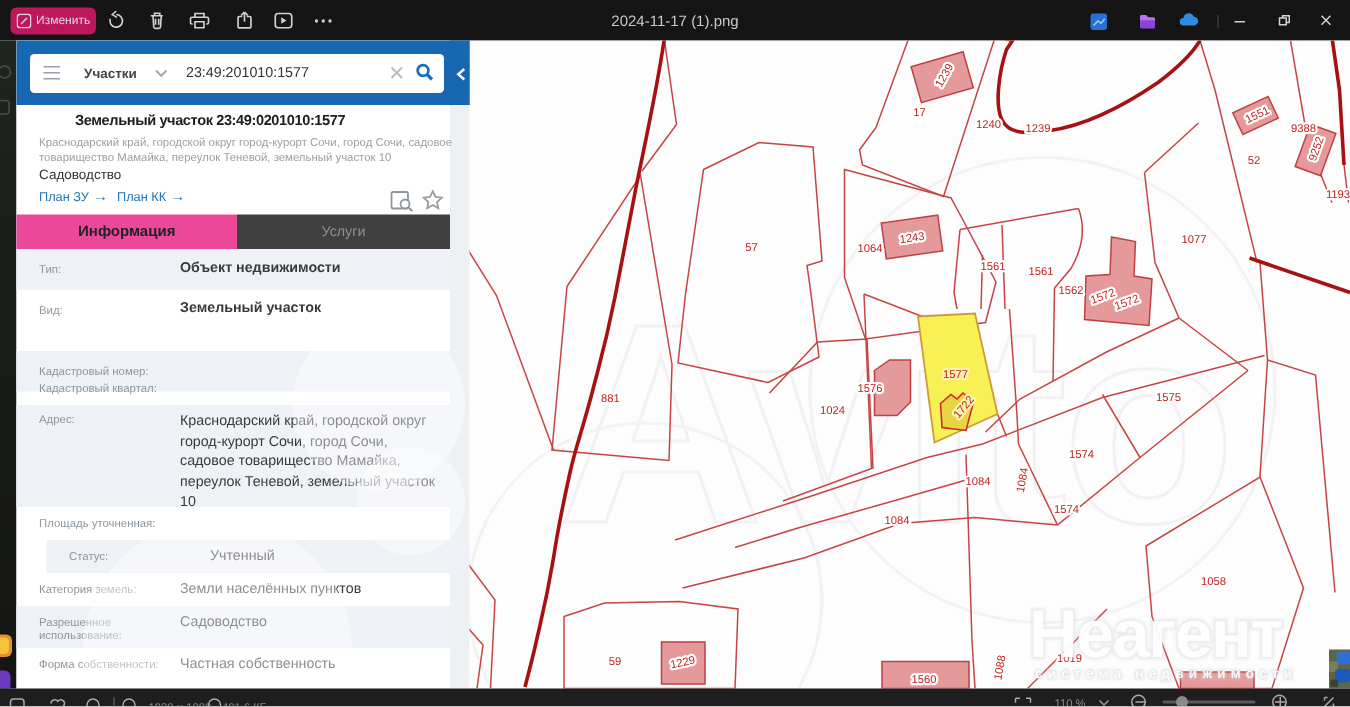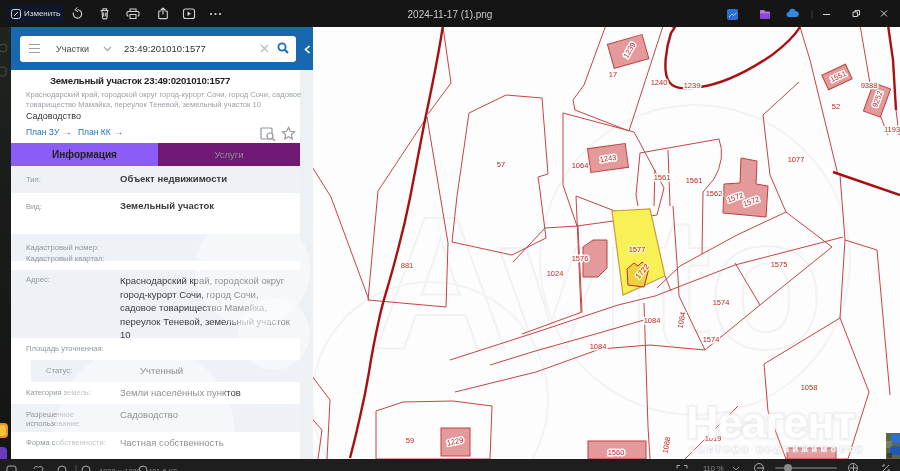--- a/index.html
+++ b/index.html
@@ -1,40 +1,40 @@
 <!DOCTYPE html>
 <html><head><meta charset="utf-8">
 <style>
   html,body{margin:0;padding:0;}
   body{width:900px;height:471px;overflow:hidden;position:relative;background:#fff;
        font-family:"Liberation Sans",sans-serif;}
   .abs{position:absolute;}
   
   #topbar{left:0;top:0;width:900px;height:27px;background:#151515;}
-  #editbtn{left:7px;top:5px;width:57px;height:18px;background:#0f172a;border-radius:4px;
+  #editbtn{left:7px;top:5px;width:57px;height:18px;background:#be185d;border-radius:4px;
     color:#dedede;font-size:8px;line-height:18px;}
   #editbtn span{margin-left:17px;}
   #fname{left:390px;top:9px;width:120px;text-align:center;color:#c9c9c9;font-size:10px;}
   
   #lstrip{left:0;top:27px;width:11px;height:432px;background:linear-gradient(180deg,#20241f 0%,#191c19 40%,#151614 100%);}
   
   #botbar{left:0;top:459px;width:900px;height:12px;background:#1e1e1e;}
   
   #panel{left:11px;top:27px;width:289px;height:432px;background:#fff;}
   #gutter{left:300px;top:70px;width:13px;height:389px;background:#eef1f4;}
   #bluebar{left:11px;top:27px;width:303px;height:43px;background:#1768b1;}
   #sbox{left:20px;top:36px;width:276px;height:26px;background:#fff;border-radius:3px;}
   .srow{font-size:10.5px;color:#333;}
   #title{left:26px;top:75px;width:260px;font-size:9.7px;font-weight:bold;color:#1d1d1d;letter-spacing:-0.25px;margin-left:24px;}
   #addr{left:26px;top:90px;width:270px;font-size:7.6px;line-height:9.6px;color:#9aa1a7;white-space:nowrap;}
   #sadv{left:26px;top:111px;font-size:9px;color:#333;}
   .plink{top:126px;font-size:8.5px;color:#2276bc;}
-  #tab1{left:11px;top:143px;width:147px;height:23px;background:#8b5cf6;color:#222;
+  #tab1{left:11px;top:143px;width:147px;height:23px;background:#ec4899;color:#222;
         font-weight:bold;font-size:10px;text-align:center;line-height:23px;}
-  #tab2{left:158px;top:143px;width:142px;height:23px;background:#701a75;color:#8a9197;
+  #tab2{left:158px;top:143px;width:142px;height:23px;background:#404040;color:#8a9197;
         font-size:9.5px;text-align:center;line-height:23px;}
   .row{left:11px;width:289px;}
   .row .lb{position:absolute;left:15px;top:0;width:92px;font-size:7.6px;color:#8e979e;padding-top:9px;}
   .row .vl{position:absolute;left:109px;top:0;width:175px;font-size:9.5px;color:#3a3a3a;font-weight:bold;padding-top:7px;}
   .sm .lb{padding-top:6px;}
   .sm .vl{padding-top:4.5px;}
   .row .vl.n{font-weight:normal;}
   .row .vl.bl{color:#2276bc;font-weight:normal;}
   .rA{background:#eef2f7;}
   
@@ -93,21 +93,21 @@
 <div id="bluebar" class="abs"></div>
 <svg class="abs" style="left:304px;top:45px" width="7" height="9" viewBox="0 0 7 9">
  <path d="M5.5 1 L1.5 4.5 L5.5 8" stroke="#fff" stroke-width="1.6" fill="none"></path>
 </svg>
 <div id="sbox" class="abs"></div>
 <svg class="abs" style="left:28px;top:42px" width="14" height="13" viewBox="0 0 14 13">
  <g stroke="#9aa0a6" stroke-width="1.1">
       <path d="M1 2.5 h11 M1 6.5 h11 M1 10.5 h11"></path>
     </g>
 </svg>
-<div class="abs srow" style="left:56px;top:44px;font-size:9px;font-weight:normal;color:#454545;">Участки</div>
+<div class="abs srow" style="left:56px;top:44px;font-size:9px;font-weight:bold;color:#454545;">Участки</div>
 <svg class="abs" style="left:103px;top:46px" width="9" height="6" viewBox="0 0 9 6">
  <path d="M1 1 l3.5 3.5 L8 1" stroke="#a9a9a9" stroke-width="1.3" fill="none"></path>
 </svg>
 <div class="abs srow" style="left:124px;top:43px;font-size:9.5px;">23:49:201010:1577</div>
 <svg class="abs" style="left:259px;top:43px" width="11" height="11" viewBox="0 0 11 11">
  <path d="M2 2 l7 7 M9 2 l-7 7" stroke="#b9b9b9" stroke-width="1.2"></path>
 </svg>
 <svg class="abs" style="left:277px;top:42px" width="13" height="13" viewBox="0 0 13 13">
  <circle cx="5" cy="5" r="3.6" fill="none" stroke="#1a6db6" stroke-width="1.8"></circle>
  <path d="M7.8 7.8 L11 11" stroke="#1a6db6" stroke-width="2.2"></path>

